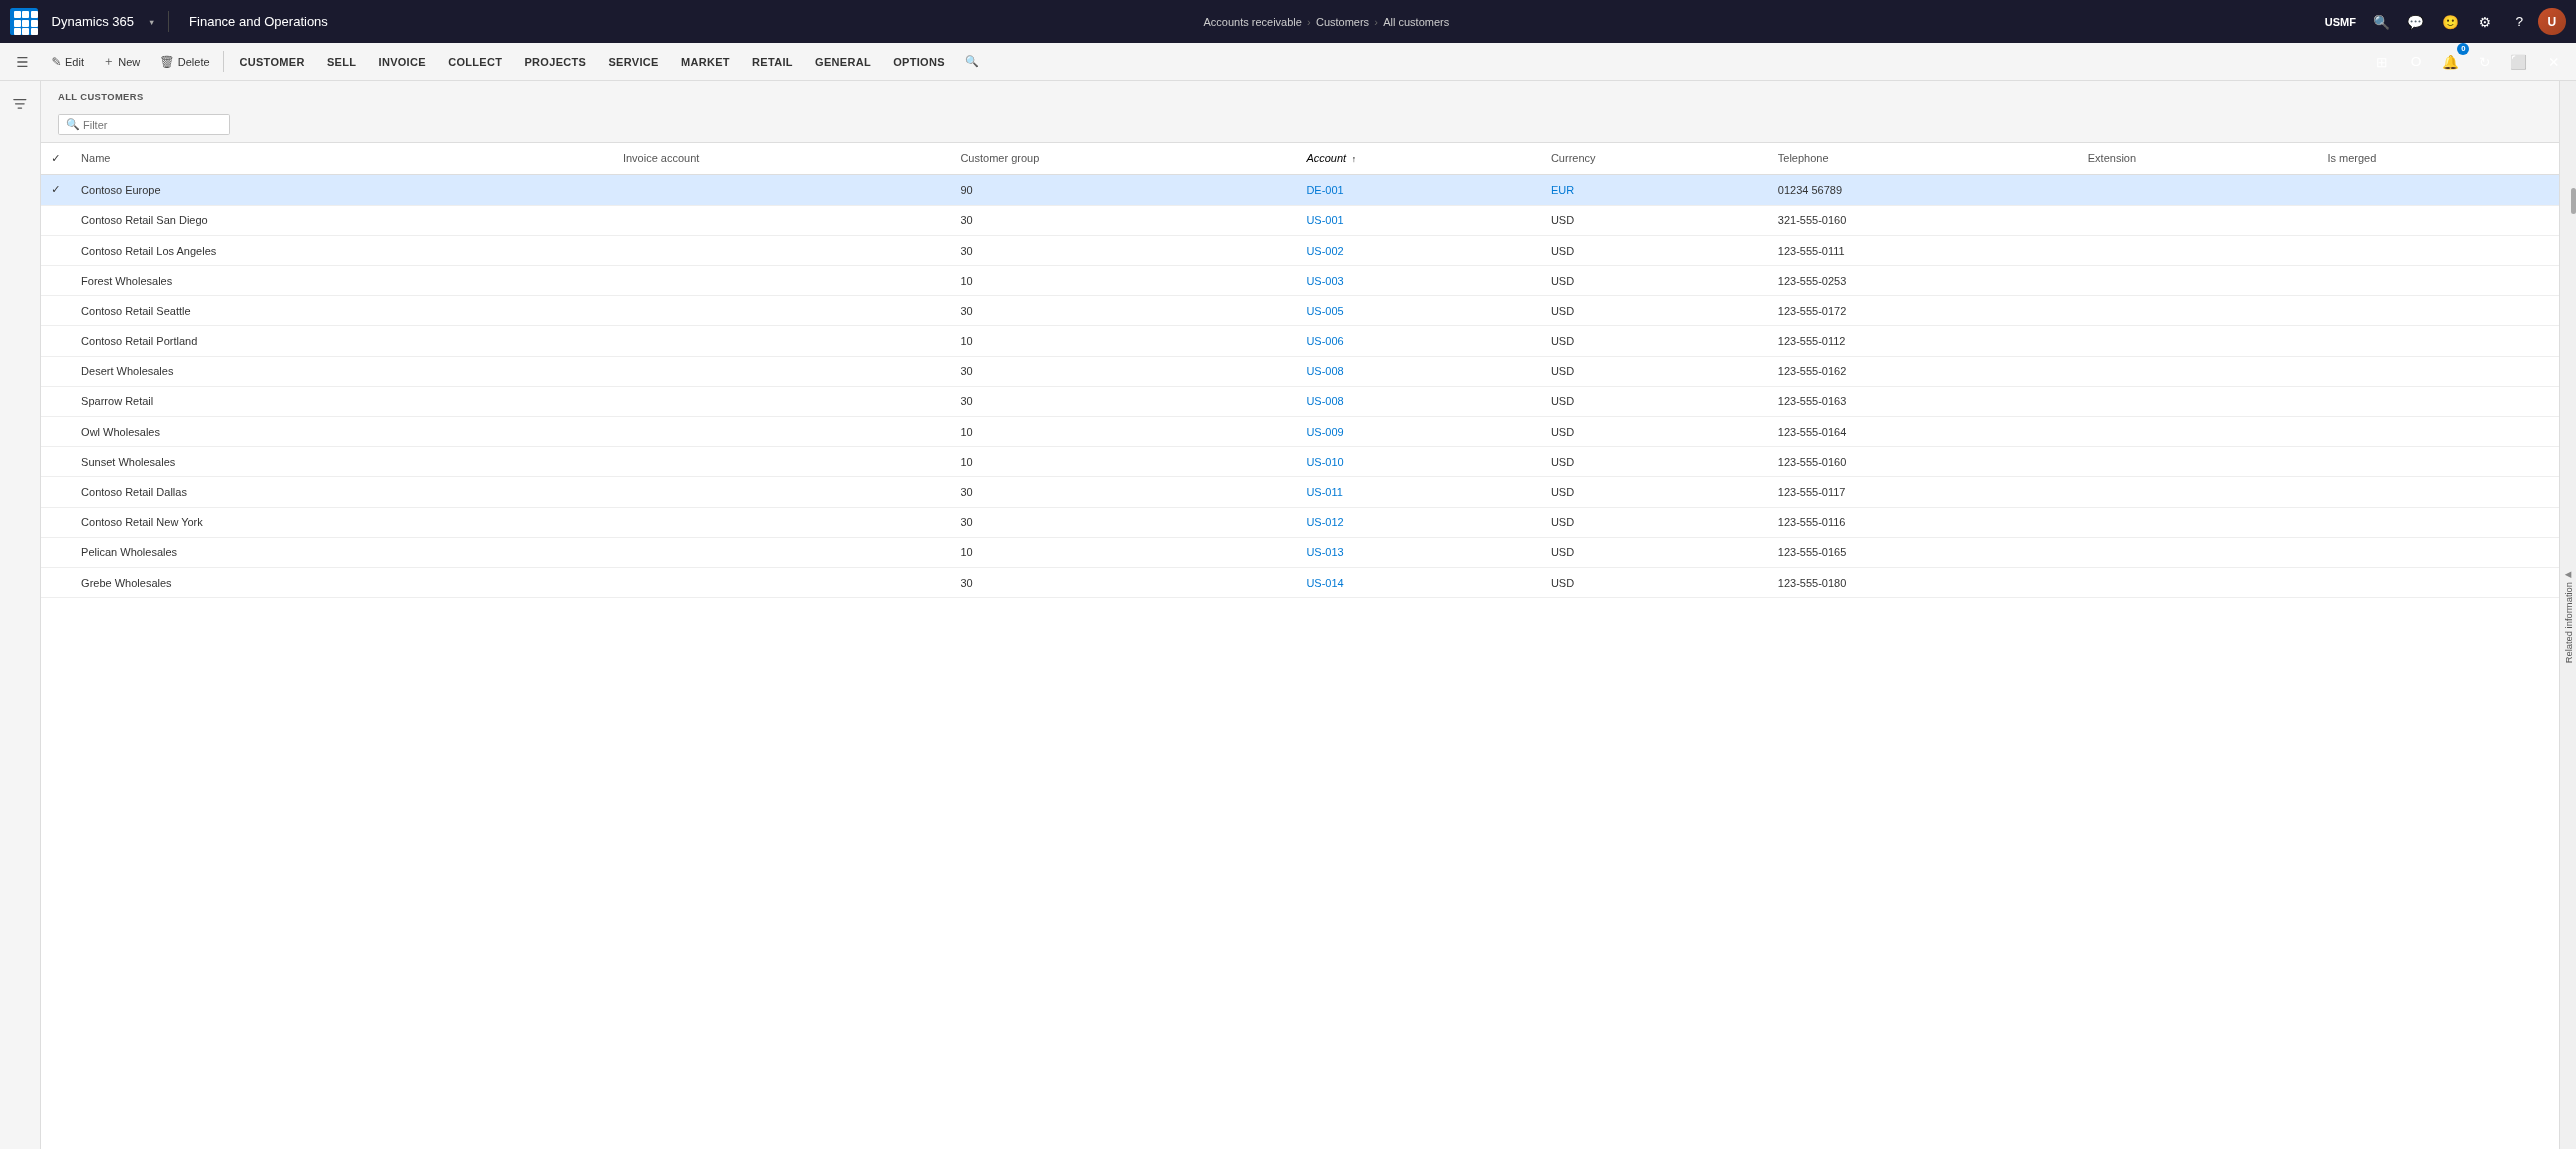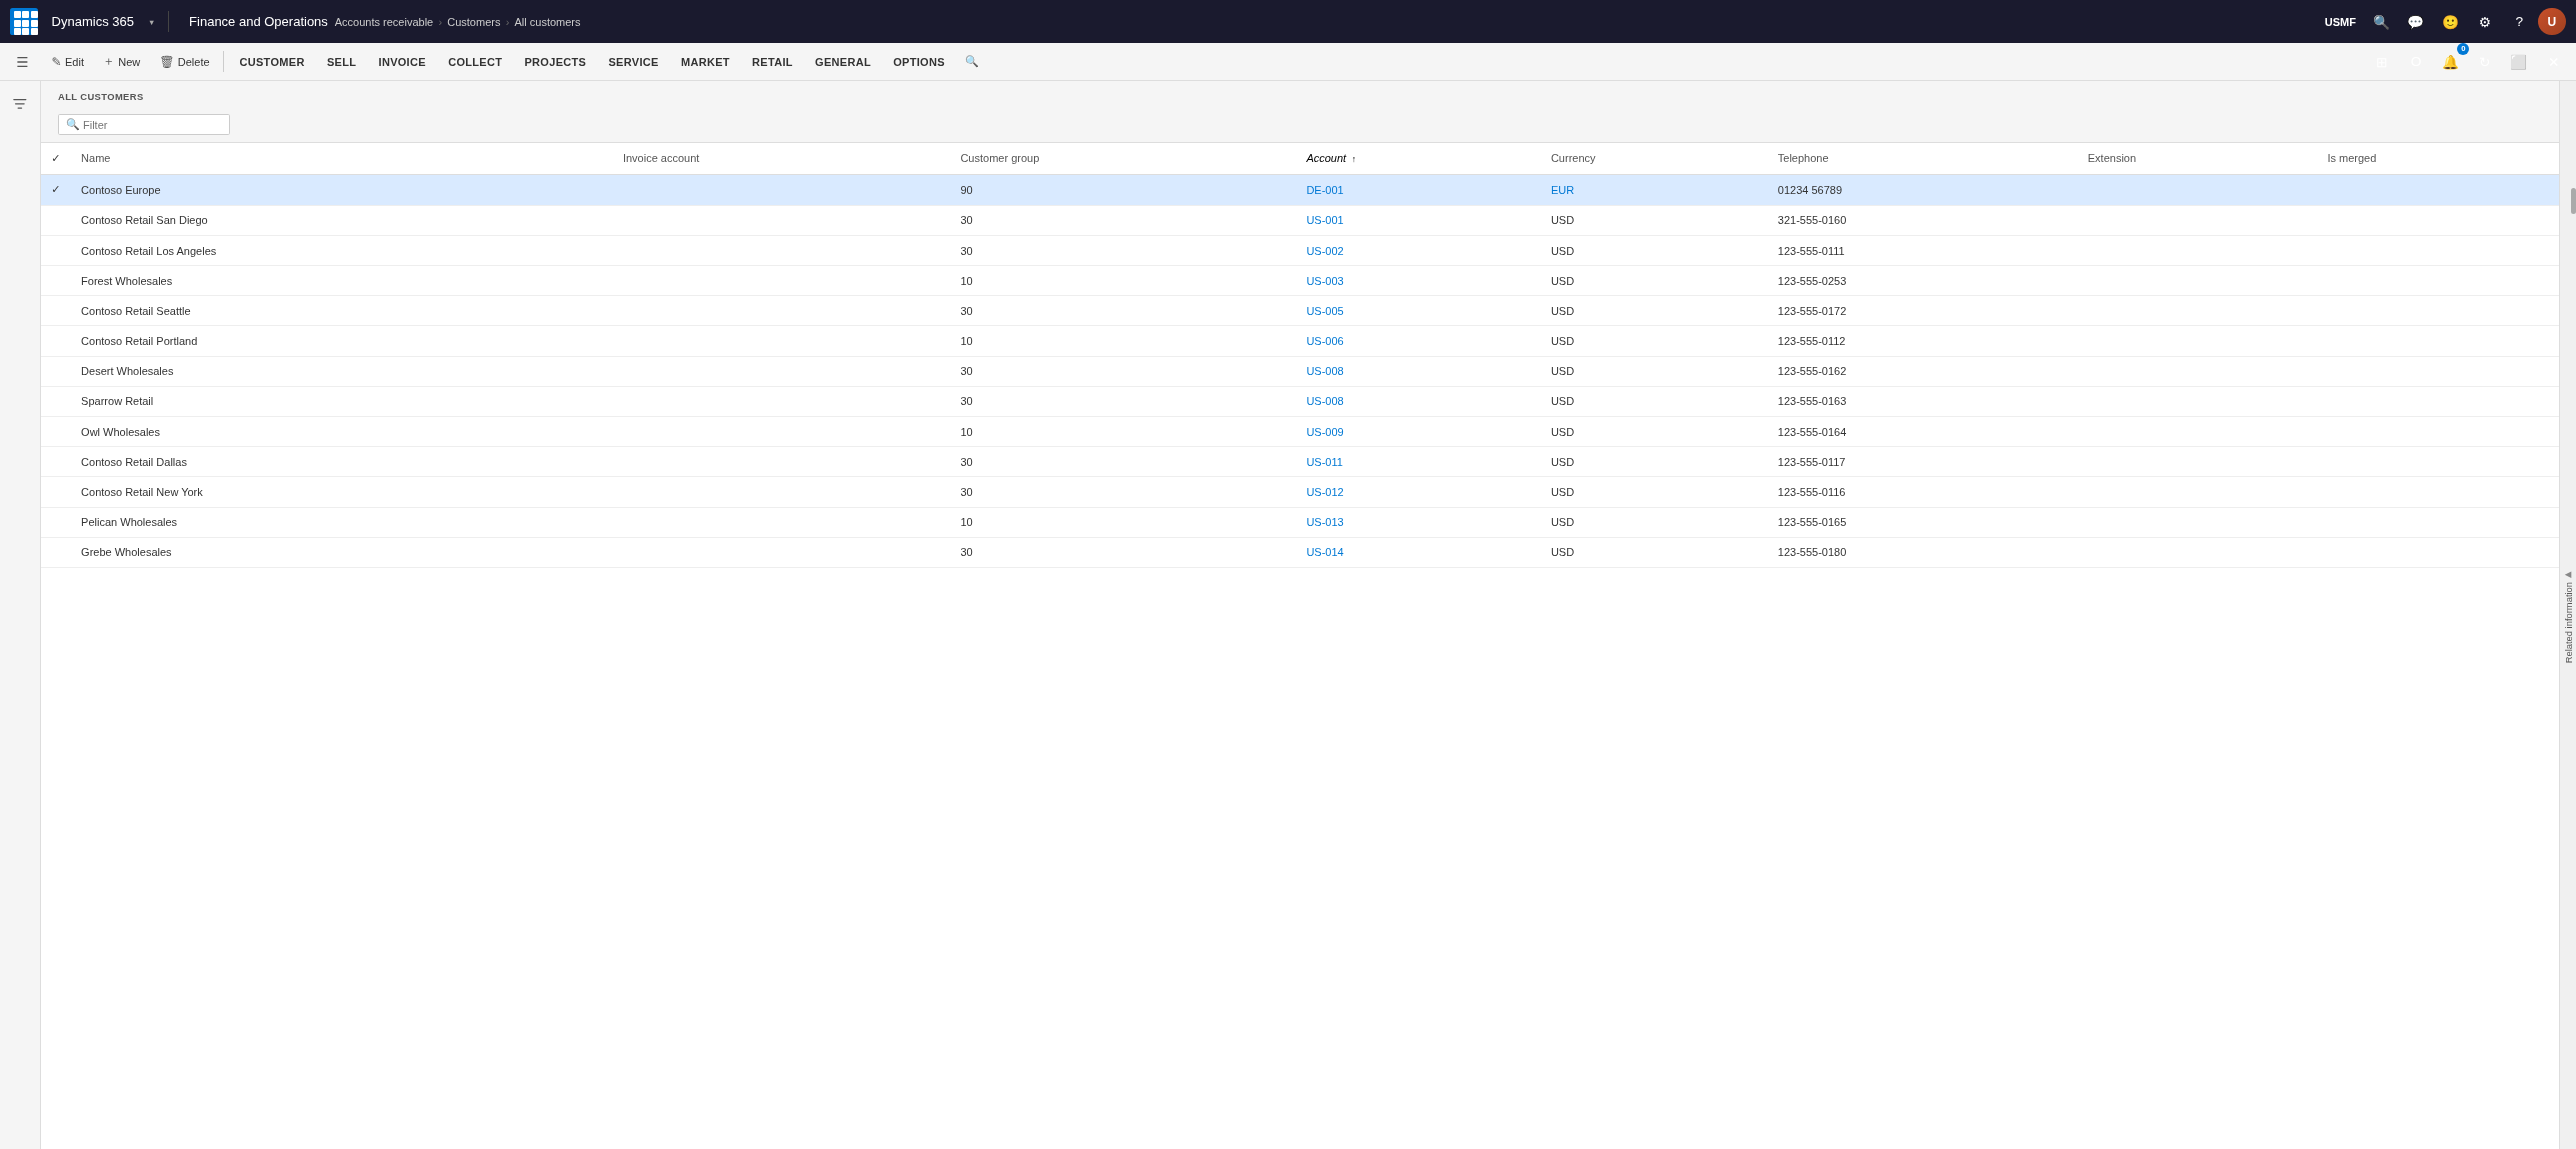--- a/index.html
+++ b/index.html
@@ -52,20 +52,21 @@
     .chevron-down {
       color: #aaa;
       font-size: 8.6px;
       margin-left: 1.7px;
     }
     .breadcrumb {
       display: flex;
       align-items: center;
       gap: 5.2px;
       flex: 1;
+      justify-content: center;
       font-size: 11px;
       color: #ccc;
     }
     .breadcrumb-sep { color: #666; }
     .top-nav-right {
       display: flex;
       align-items: center;
       gap: 3.4px;
       margin-left: auto;
     }
@@ -502,20 +503,31 @@
               <td></td>
               <td>10</td>
               <td class="link-cell">US-009</td>
               <td>USD</td>
               <td>123-555-0164</td>
               <td></td>
               <td></td>
             </tr>
             <tr>
               <td></td>
+              <td>Sunset Wholesales</td>
+              <td></td>
+              <td>10</td>
+              <td class="link-cell">US-010</td>
+              <td>USD</td>
+              <td>123-555-0160</td>
+              <td></td>
+              <td></td>
+            </tr>
+            <tr>
+              <td></td>
               <td>Contoso Retail Dallas</td>
               <td></td>
               <td>30</td>
               <td class="link-cell">US-011</td>
               <td>USD</td>
               <td>123-555-0117</td>
               <td></td>
               <td></td>
             </tr>
             <tr>

